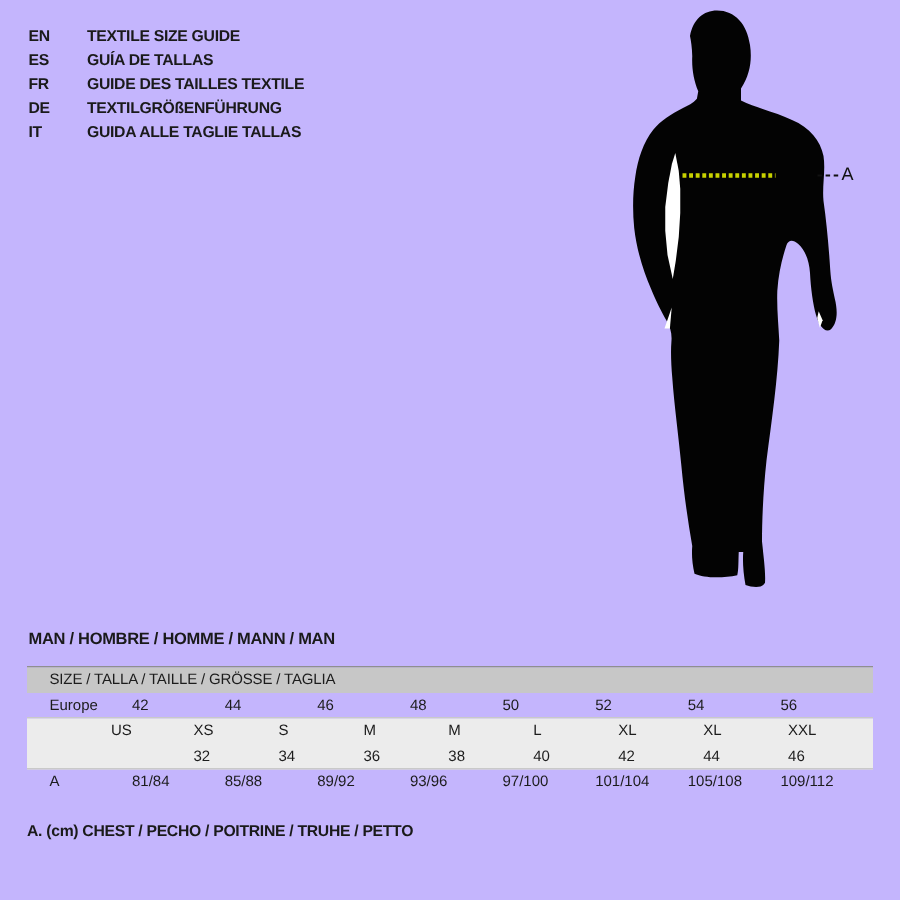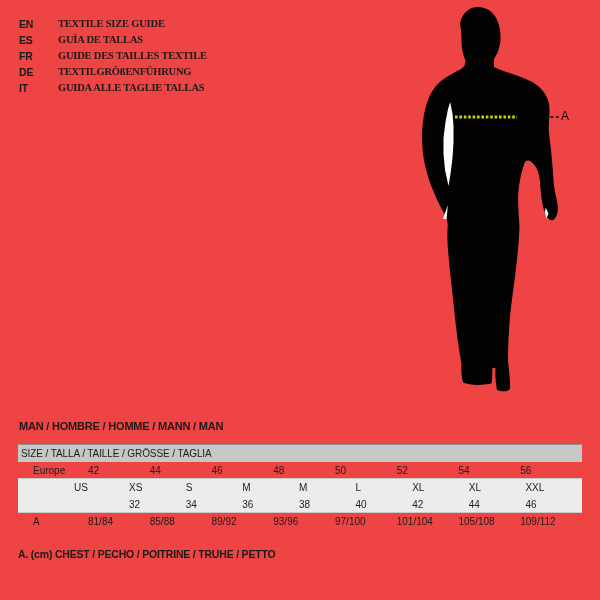--- a/index.html
+++ b/index.html
@@ -1,36 +1,36 @@
 <!DOCTYPE html>
 <html><head>
 <meta charset="utf-8">
 <style>
   html,body{margin:0;padding:0;background:#fff;}
   .canvas{
-    position:relative;width:600px;height:600px;background:#ef4444;overflow:hidden;
+    position:relative;width:600px;height:600px;background:#c4b5fd;overflow:hidden;
     font-family:"Liberation Sans", sans-serif;color:#1a1a1a;
   }
   
   .lang-list{position:absolute;left:19px;top:16px;}
   .lang-row{display:flex;height:16px;line-height:16px;}
   .lang-code{width:39px;font-weight:bold;font-size:10.5px;letter-spacing:-0.2px;}
-  .lang-text{font-weight:bold;font-size:10.5px;letter-spacing:-0.2px;white-space:nowrap;font-family:Liberation Serif, serif;}
+  .lang-text{font-weight:bold;font-size:10.5px;letter-spacing:-0.2px;white-space:nowrap;}
   
   .category-block{position:absolute;left:18px;top:109px;}
   .category-line{height:16px;line-height:16px;font-weight:bold;font-size:11px;letter-spacing:-0.2px;white-space:nowrap;}
   
   .figure-wrap{position:absolute;left:398px;top:2px;width:202px;height:396px;}
   .figure-wrap svg{position:absolute;left:0;top:0;}
   .measure-label{position:absolute;left:163px;top:107px;font-size:12px;font-weight:400;color:#111;}
   
   .section-title{position:absolute;left:19px;top:420px;font-weight:bold;font-size:11px;letter-spacing:-0.2px;white-space:nowrap;}
   
   .size-table{position:absolute;left:18px;top:444px;width:564px;border-top:1px solid #8f8f8f;font-size:10px;color:#1c1c1c;}
-  .thead{height:17px;line-height:17px;background:#c7c7c7;padding-left:3px;letter-spacing:-0.1px;}
+  .thead{height:17px;line-height:17px;background:#c7c7c7;padding-left:15px;letter-spacing:-0.1px;}
   .trow{display:grid;grid-template-columns:70px repeat(8,1fr);height:17px;line-height:17px;box-sizing:border-box;}
   .trow.shaded{background:#ececec;padding-left:41px;}
   .trow.rule{border-bottom:1px solid #c9c9c9;}
   .tlabel{padding-left:3px;text-align:left;margin-left:12px;}
   .tcell{}
   
   .footnote{position:absolute;left:18px;top:548px;font-weight:bold;font-size:10.5px;letter-spacing:-0.2px;white-space:nowrap;}
 </style>
 </head>
 <body>

